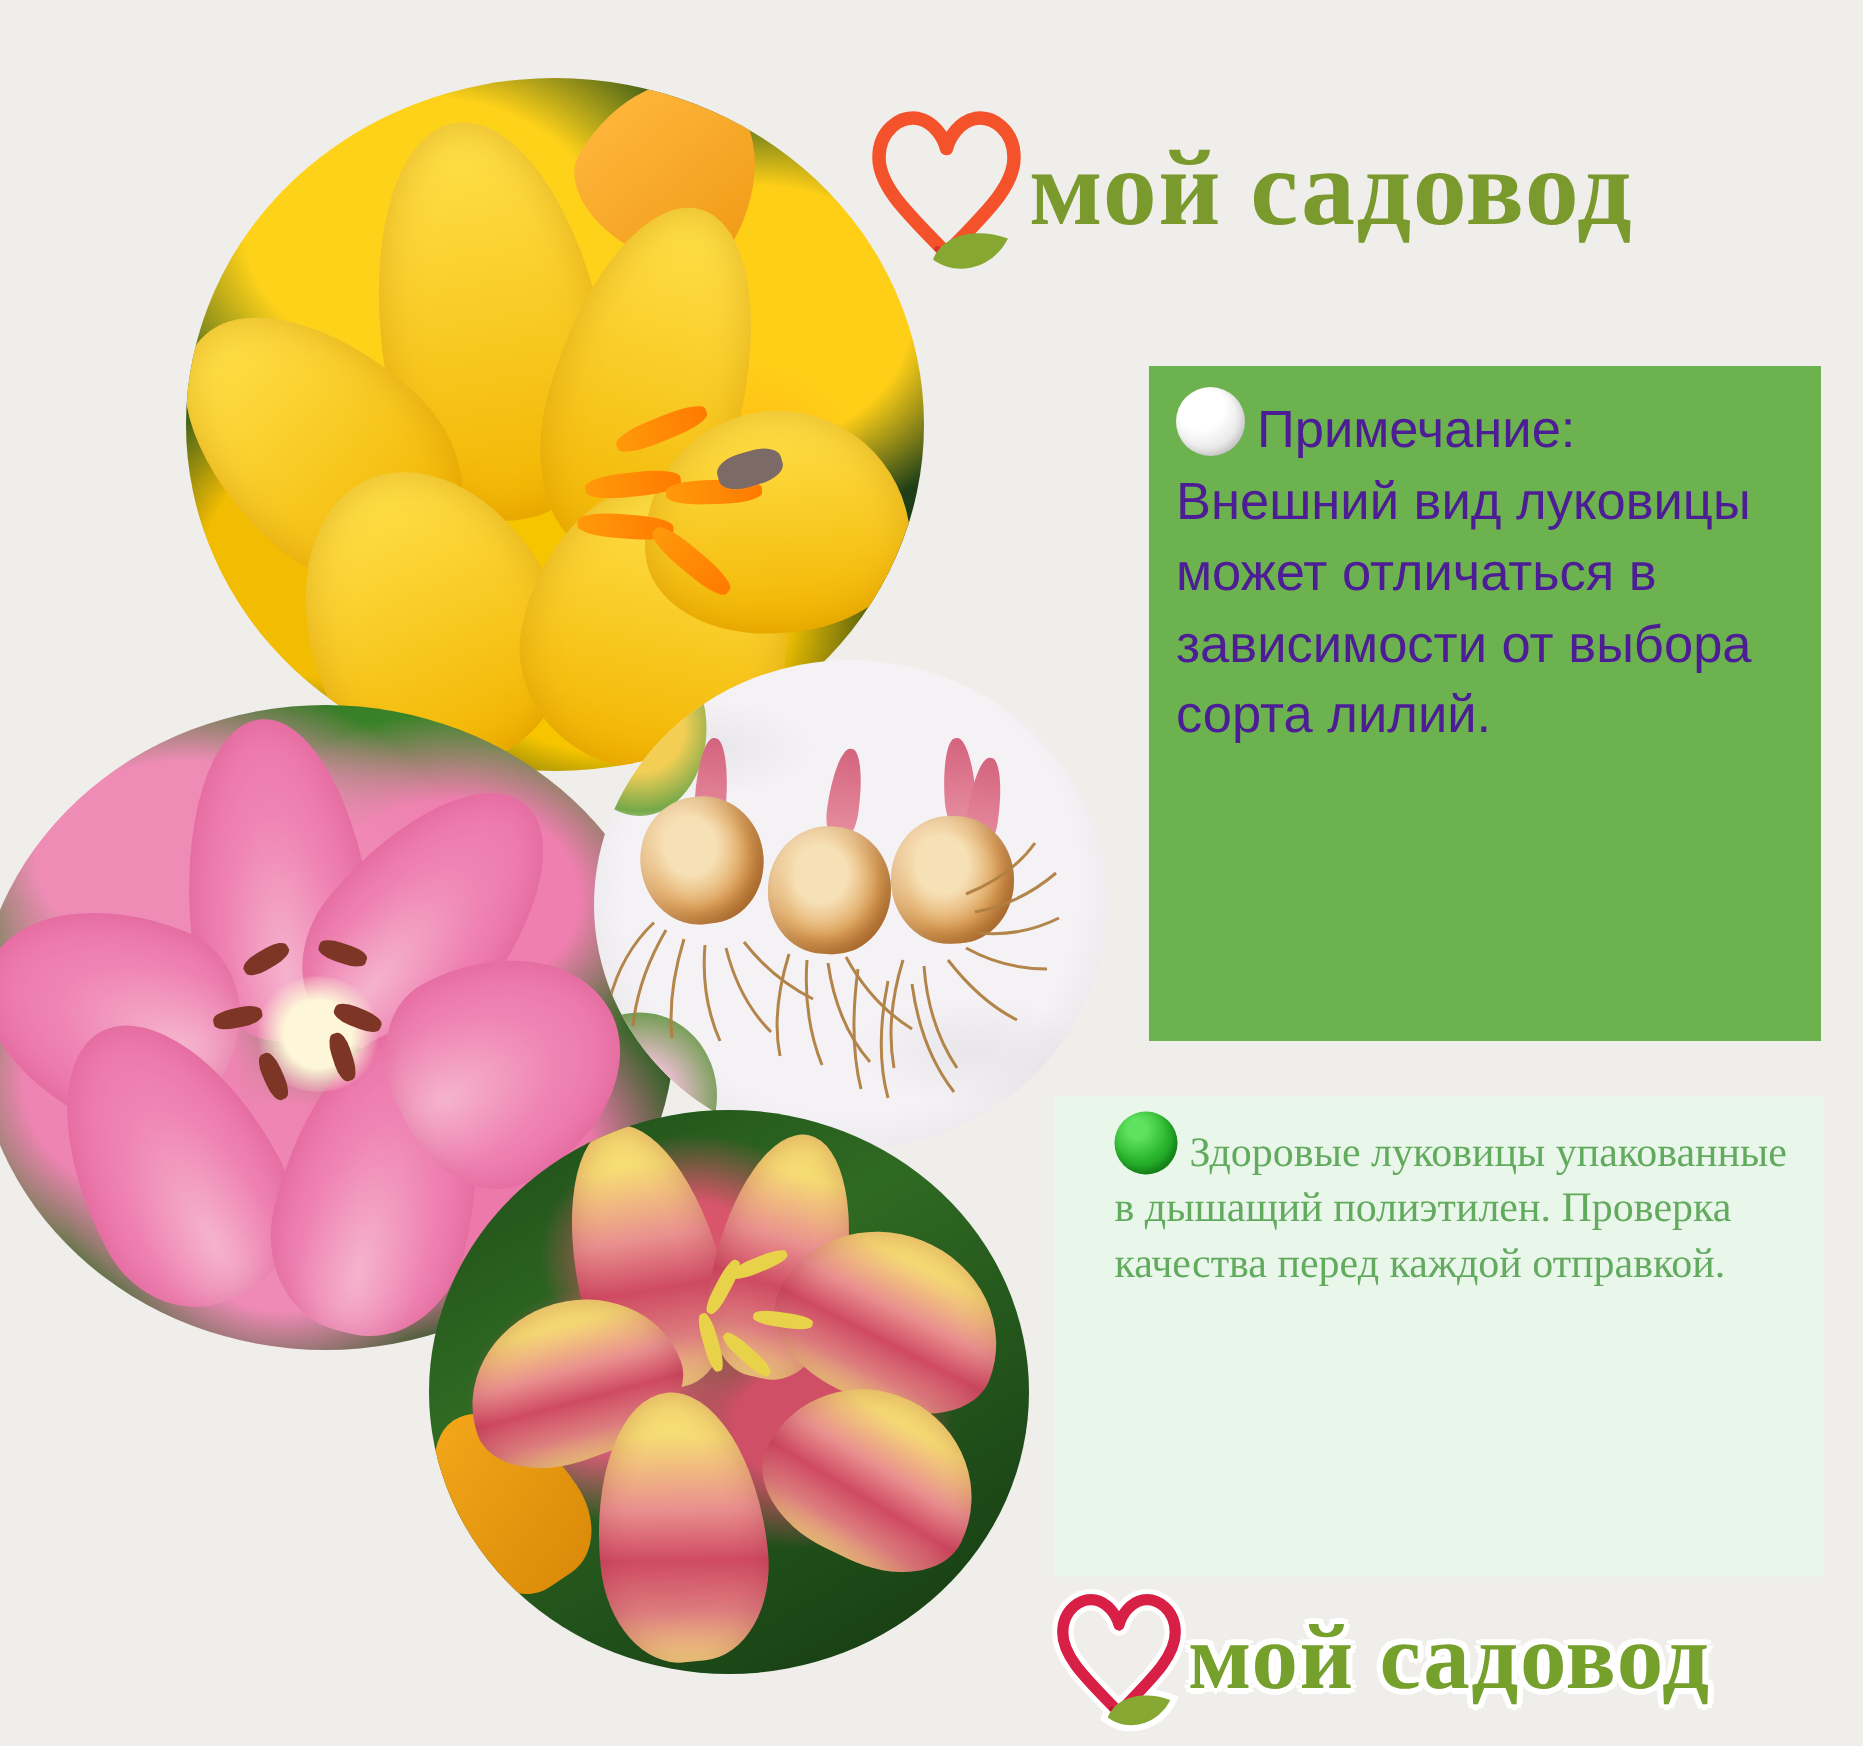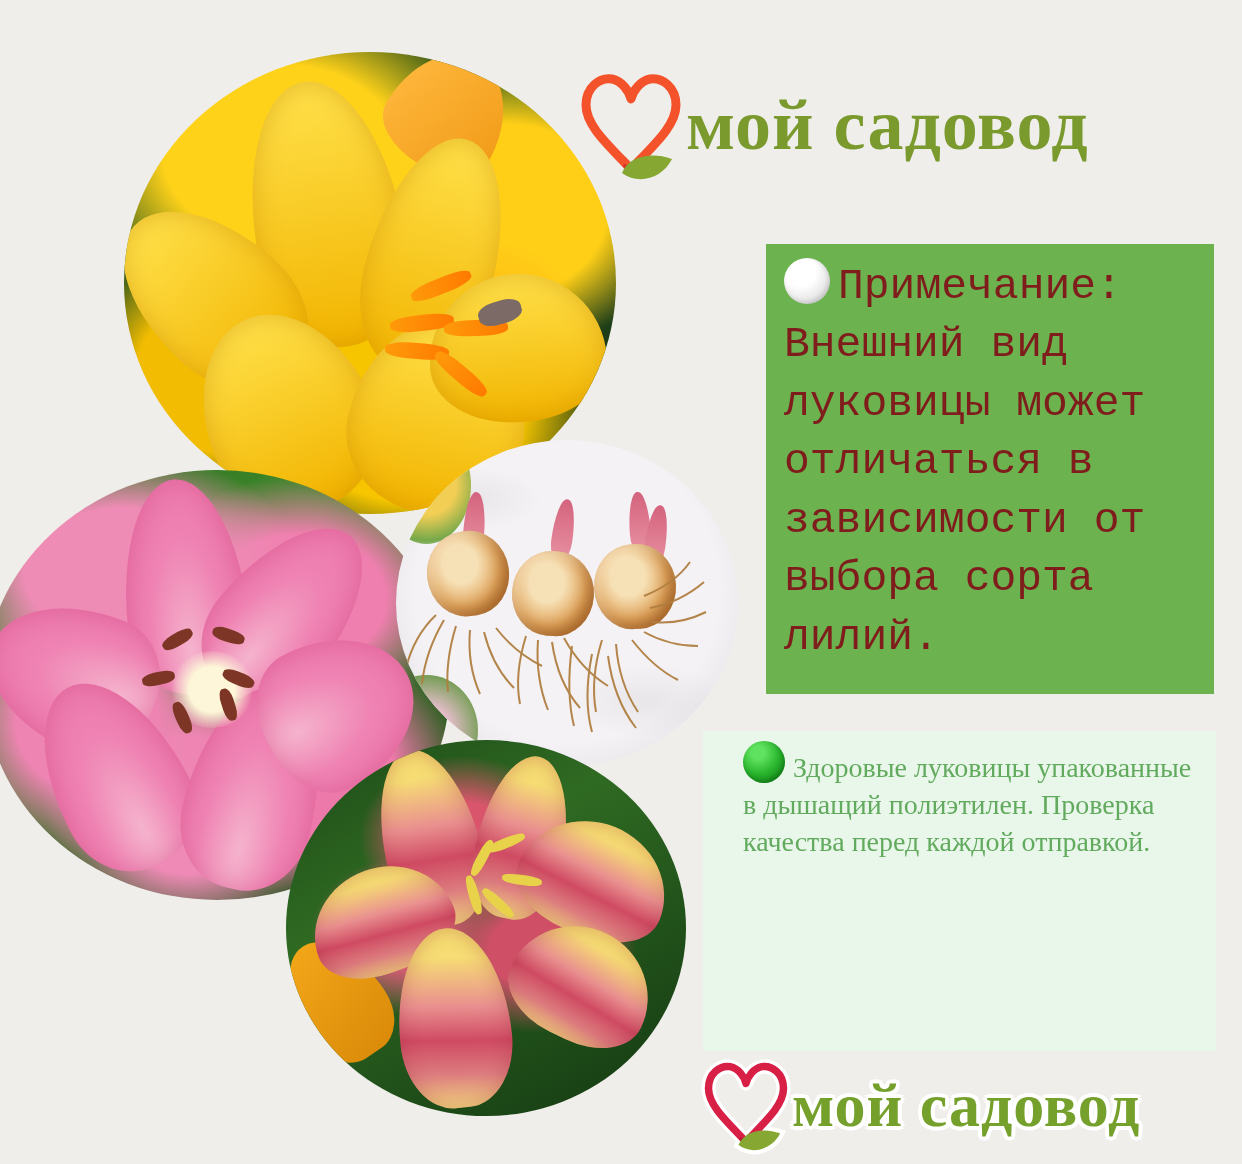--- a/index.html
+++ b/index.html
@@ -130,21 +130,21 @@
   #brand-logo-top .logo-word{font-size:72px;color:#7a9a2e;}
   #brand-logo-bottom .logo-mark{width:92px;height:100px;}
   #brand-logo-bottom .logo-word{font-size:62px;color:#76a02c;
      text-shadow:-3px -3px 0 #fff, 3px -3px 0 #fff, -3px 3px 0 #fff, 3px 3px 0 #fff,
                  0 -4px 0 #fff, 0 4px 0 #fff, -4px 0 0 #fff, 4px 0 0 #fff;}
 
   
   #note-box-green{position:absolute;left:766px;top:244px;width:448px;height:450px;
      background:#6cb24f;padding:14px 18px 10px 18px;box-sizing:border-box;}
   #note-box-green .note-text{
-     color:#7f1d1d;font-size:43px;line-height:1.36;font-family:Liberation Mono, monospace;}
+     color:#4c1d95;font-size:35px;line-height:1.36;font-family:Liberation Sans, sans-serif;}
   #note-box-light{position:absolute;left:703px;top:731px;width:513px;height:320px;
      background:#e9f6ea;padding:10px 14px 8px 16px;box-sizing:border-box;}
   #note-box-light .note-text{
      color:#62ab5e;font-size:28px;line-height:1.32;font-family:"Liberation Serif", serif;margin-left:24px;}
 
   .bullet{display:inline-block;vertical-align:-6px;margin-right:8px;border-radius:50%;}
   .bullet-white{width:46px;height:46px;
      background:radial-gradient(circle at 36% 30%, #ffffff 0 34%, #e9e9ea 64%, #c9c9cc 100%);
      box-shadow:inset -2px -2px 4px rgba(0,0,0,.12);}
   .bullet-green{width:42px;height:42px;

